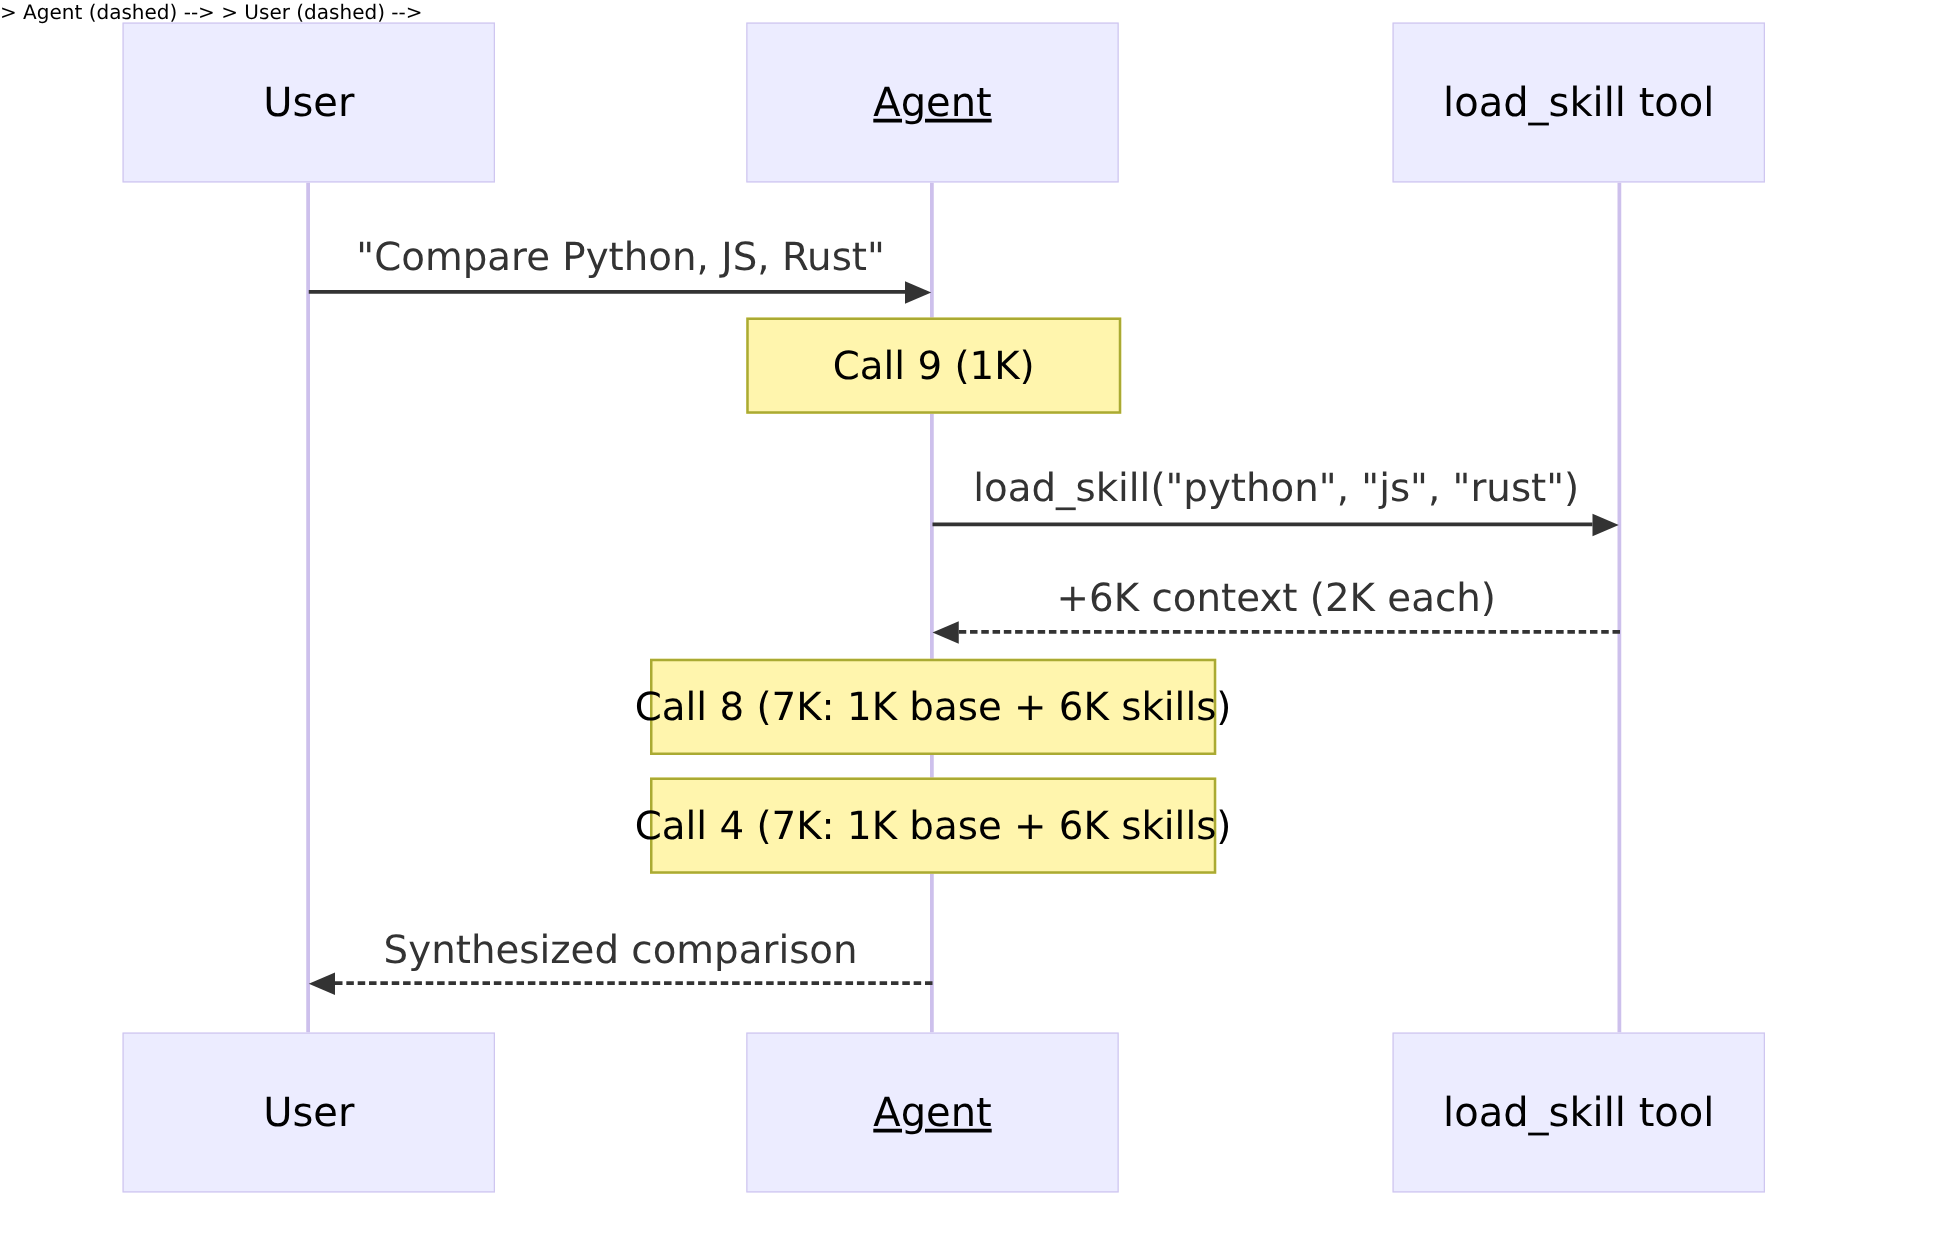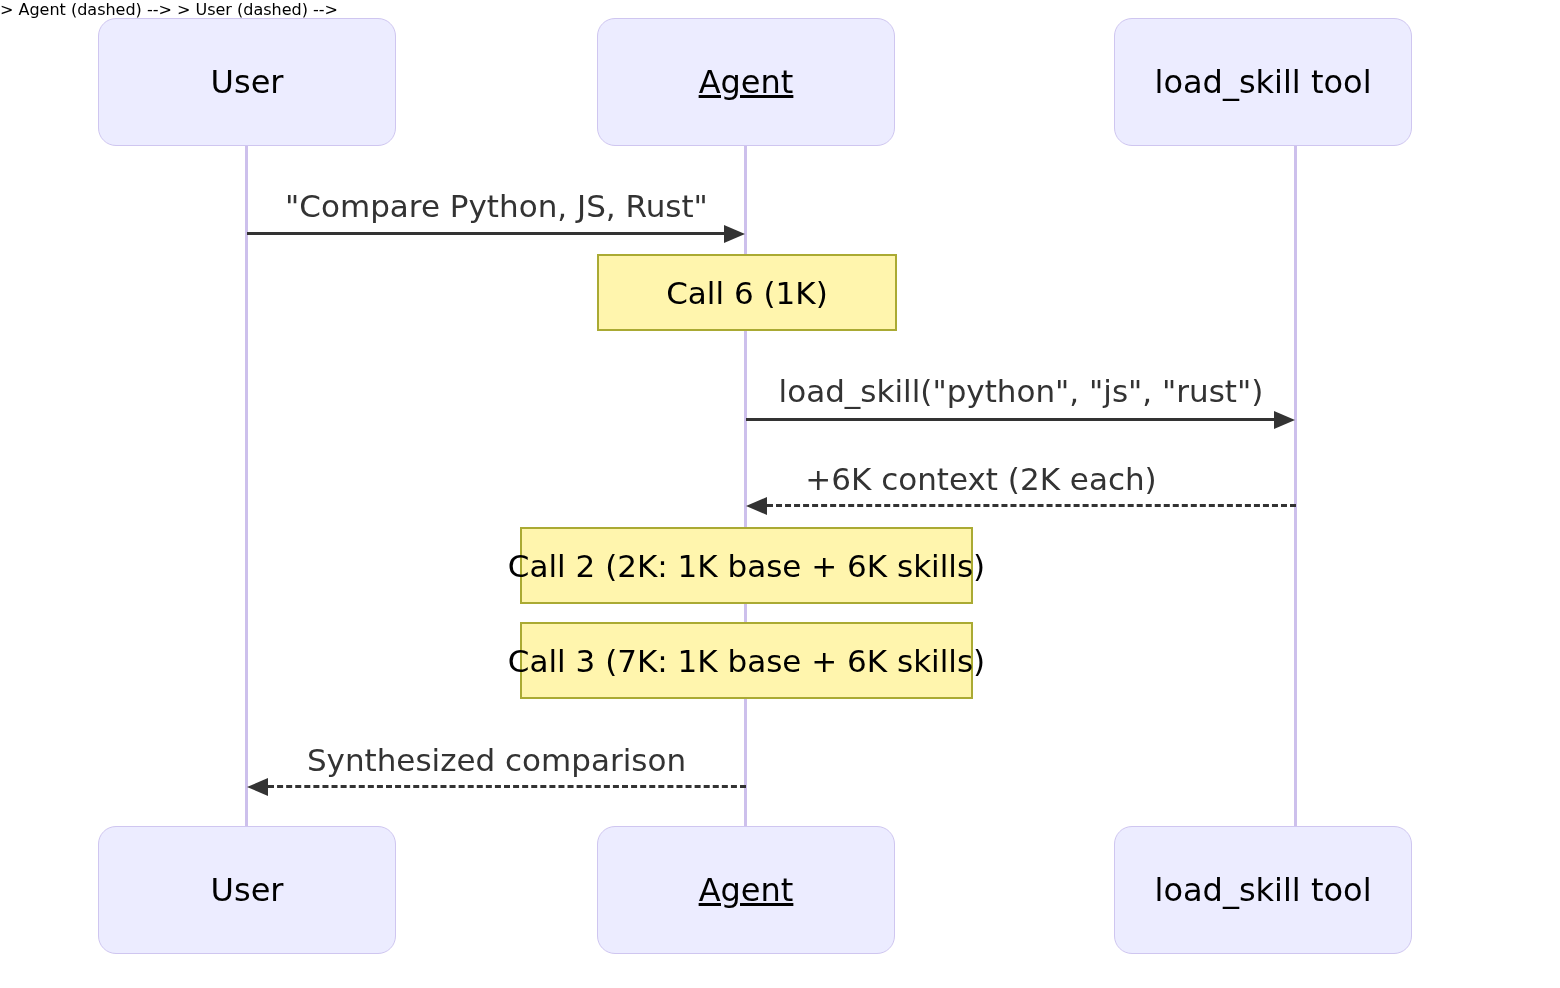--- a/index.html
+++ b/index.html
@@ -16,21 +16,21 @@
     overflow: hidden;
   }
   
   .actor {
     position: absolute;
     width: 298px;
     height: 128px;
     box-sizing: border-box;
     background: #ECECFF;
     border: 1.5px solid #CFC6F0;
-    border-radius: 18px;
+    border-radius: 0;
     display: flex;
     align-items: center;
     justify-content: center;
     font-size: 32px;
     color: #000000;
   }
   .actor.col-user  { left: 98px;  }
   .actor.col-agent { left: 597px; text-decoration: underline; }
   .actor.col-tool  { left: 1114px;}
   .actor.row-top    { top: 18px;  }
@@ -69,21 +69,21 @@
   .arrowhead.left  { border-right: 21px solid #333333; }
 
   .m1-label { left: 247px; top: 188px; width: 499px; }
   .m1-line  { left: 247px; top: 232px; width: 479px; }
   .m1-head  { left: 724px; top: 225px; }
 
   .m2-label { left: 746px; top: 373px; width: 550px; }
   .m2-line  { left: 746px; top: 418px; width: 528px; }
   .m2-head  { left: 1274px; top: 411px; }
 
-  .m3-label { left: 706px; top: 461px; width: 550px; }
+  .m3-label { left: 746px; top: 461px; width: 550px; }
   .m3-line  { left: 767px; top: 504px; width: 529px; }
   .m3-head  { left: 746px; top: 497px; }
 
   .m4-label { left: 247px; top: 742px; width: 499px; }
   .m4-line  { left: 268px; top: 785px; width: 478px; }
   .m4-head  { left: 247px; top: 778px; }
 
   
   .note {
     position: absolute;
@@ -133,41 +133,41 @@
     <span>load_skill tool</span>
   </div>
 
   
   <div class="msg-label m1-label">"Compare Python, JS, Rust"</div>
   <div class="msg-line solid m1-line"></div>
   <div class="arrowhead right m1-head"></div>
 
   
   <div class="note note1">
-    <span>Call 6 (1K)</span>
+    <span>Call 9 (1K)</span>
   </div>
 
   
   <div class="msg-label m2-label">load_skill("python", "js", "rust")</div>
   <div class="msg-line solid m2-line"></div>
   <div class="arrowhead right m2-head"></div>
 
   &gt; Agent (dashed) --&gt;
   <div class="msg-label m3-label">+6K context (2K each)</div>
   <div class="msg-line dashed m3-line"></div>
   <div class="arrowhead left m3-head"></div>
 
   
   <div class="note note2">
-    <span>Call 2 (2K: 1K base + 6K skills)</span>
+    <span>Call 8 (7K: 1K base + 6K skills)</span>
   </div>
 
   
   <div class="note note3">
-    <span>Call 3 (7K: 1K base + 6K skills)</span>
+    <span>Call 4 (7K: 1K base + 6K skills)</span>
   </div>
 
   &gt; User (dashed) --&gt;
   <div class="msg-label m4-label">Synthesized comparison</div>
   <div class="msg-line dashed m4-line"></div>
   <div class="arrowhead left m4-head"></div>
 
 </div>
 
 </body></html>

